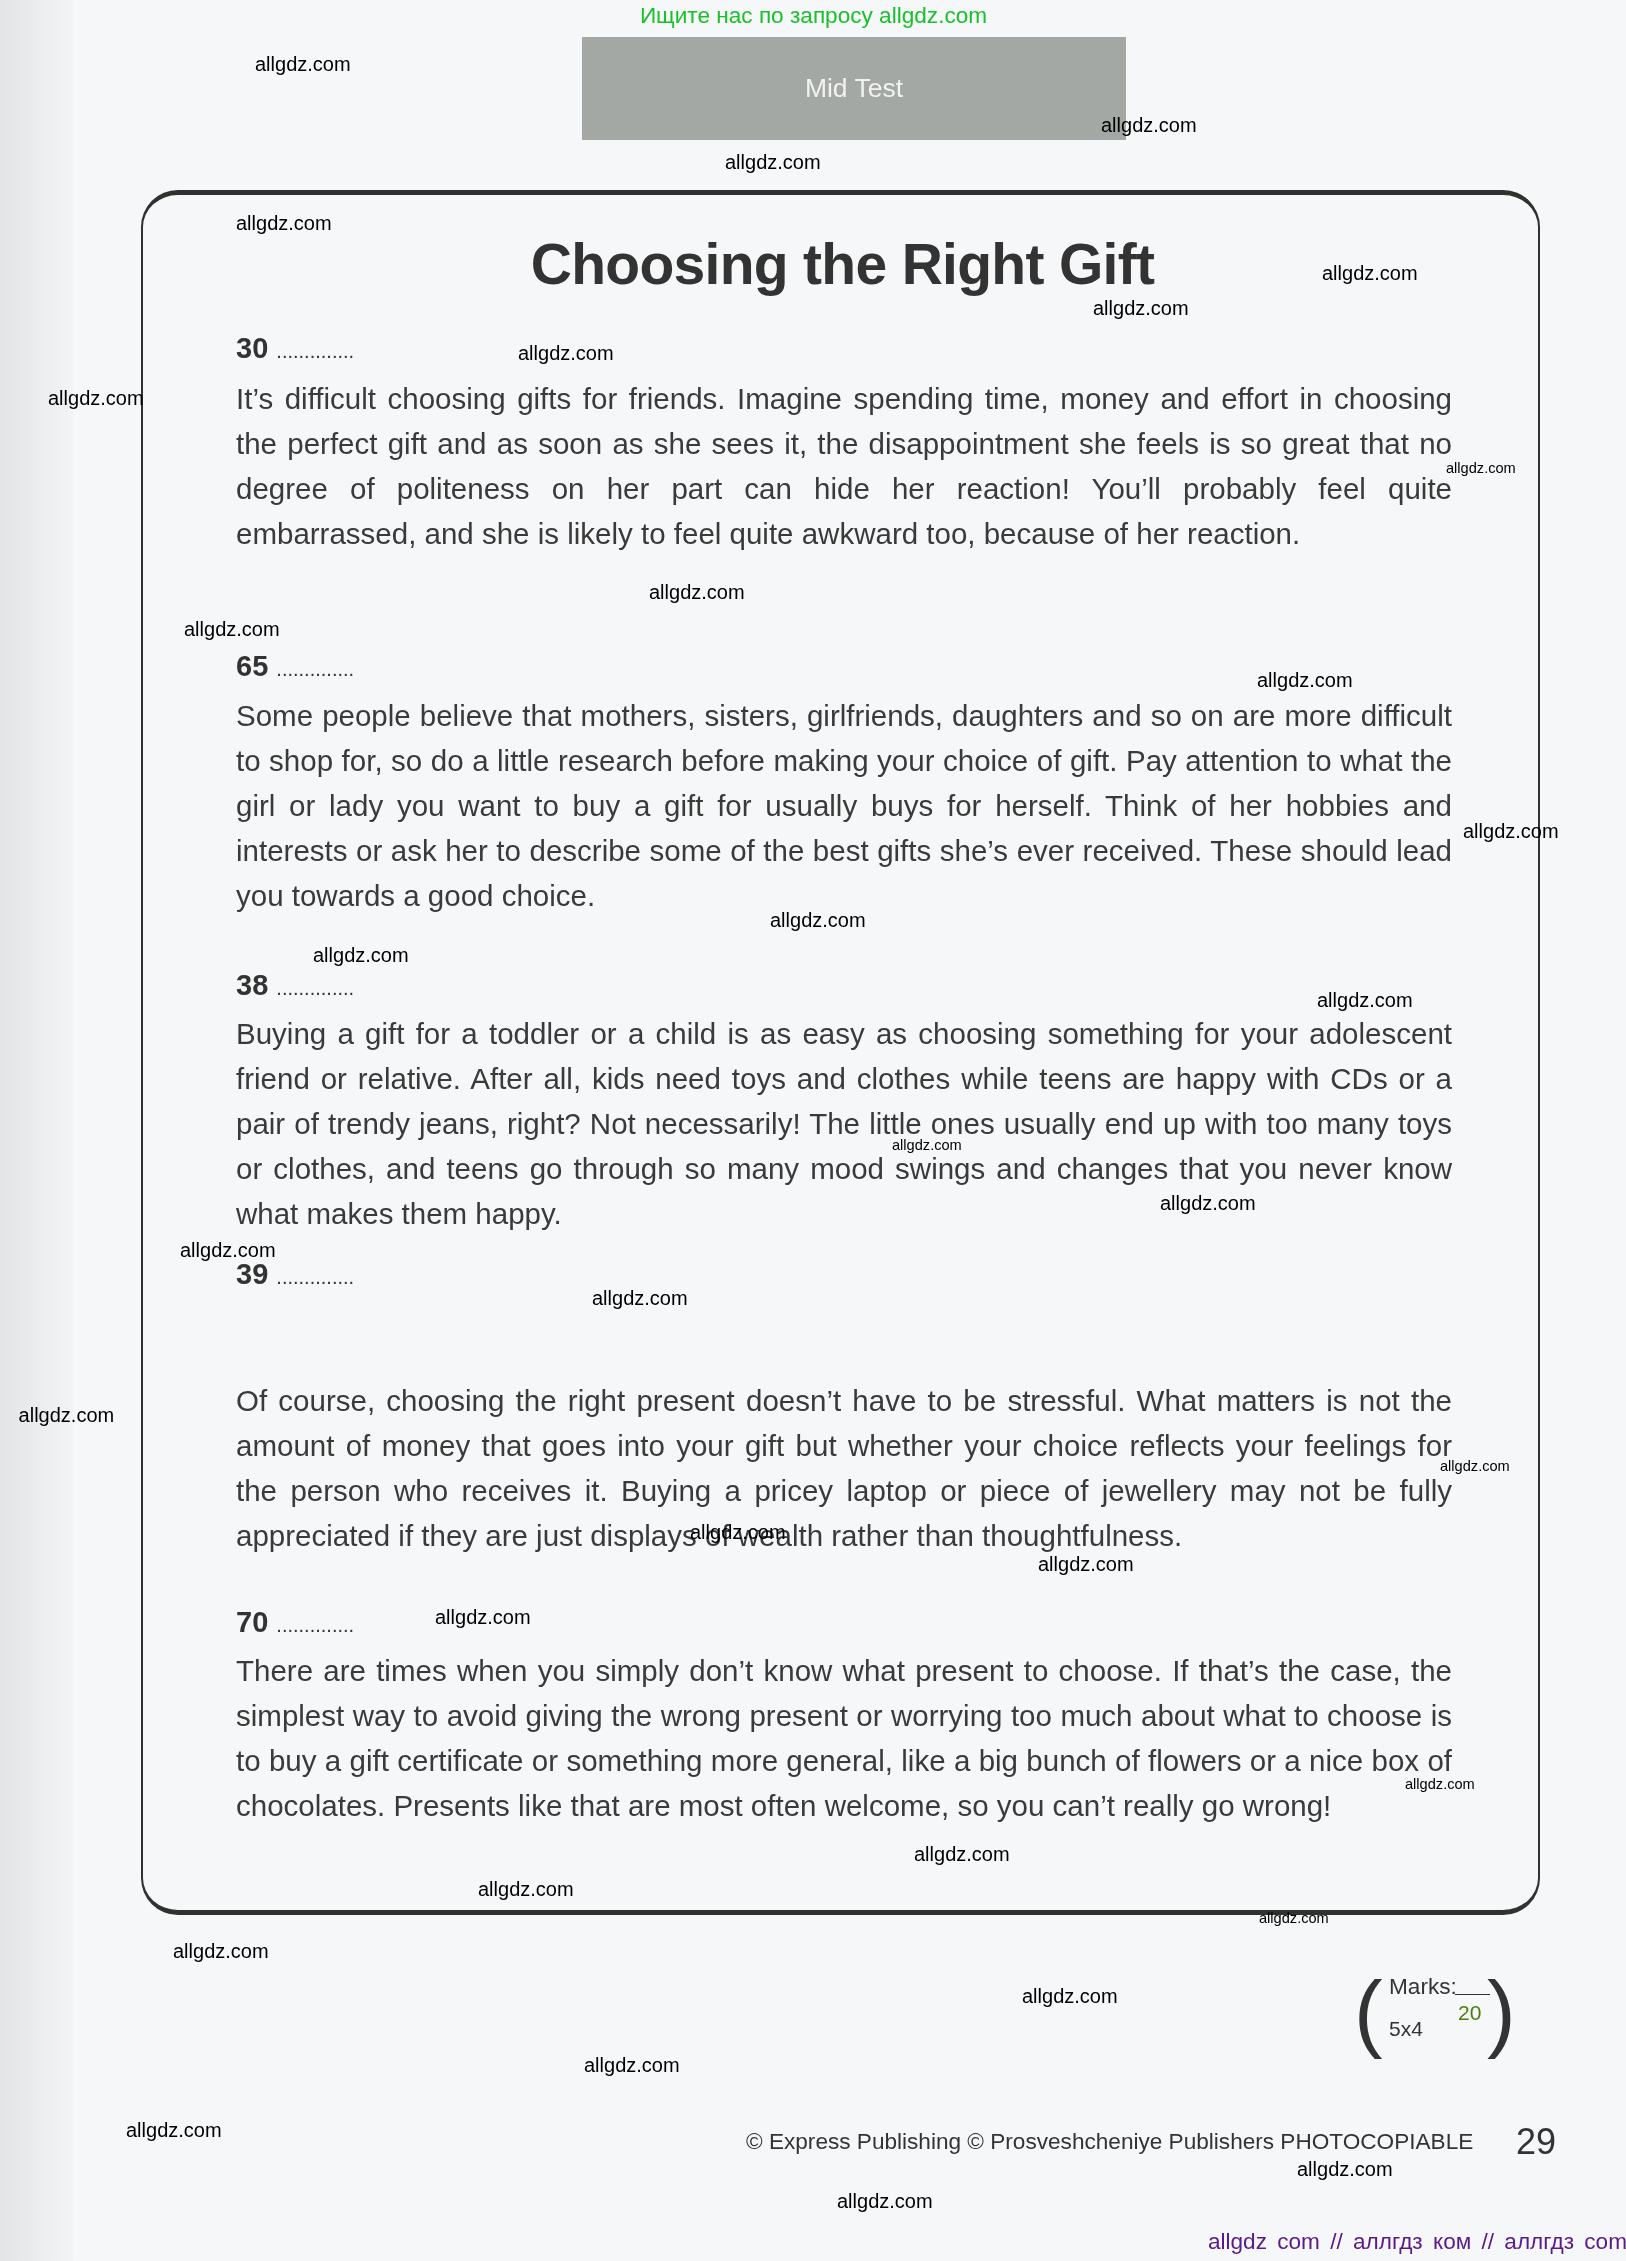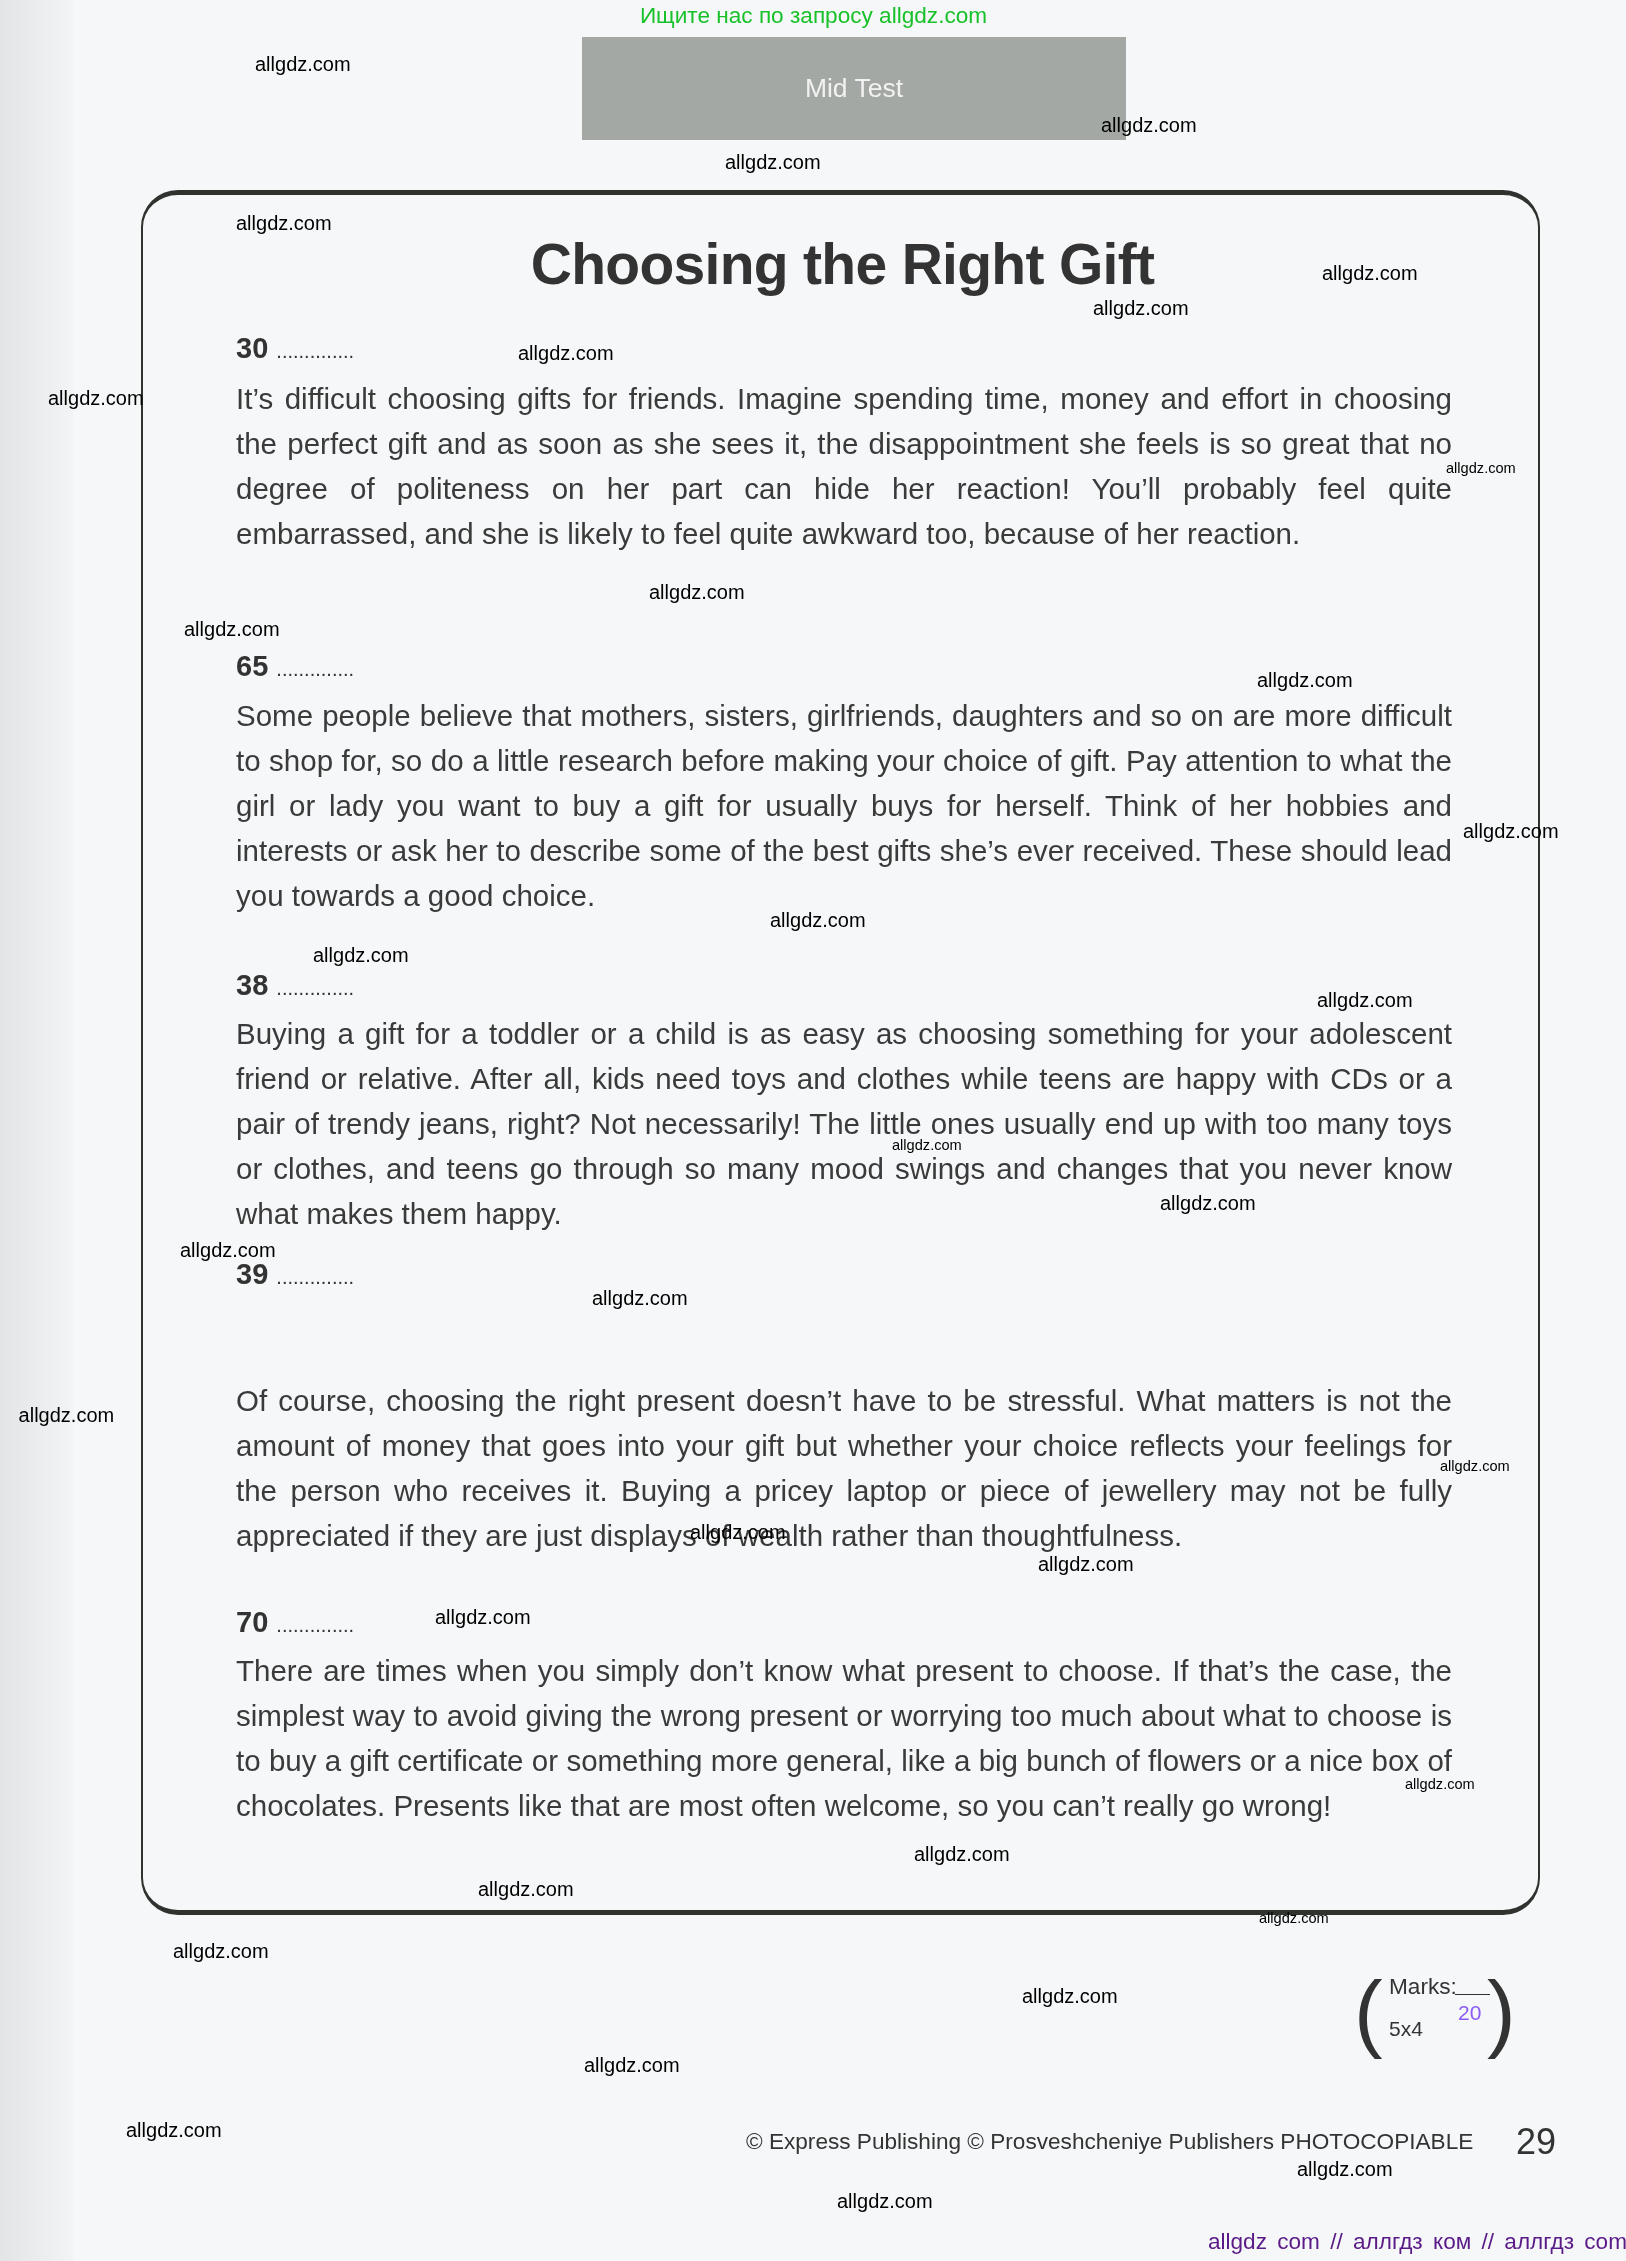--- a/index.html
+++ b/index.html
@@ -9,21 +9,21 @@
   .mid-test { position:absolute; left:582px; top:37px; width:544px; height:103px; background:#a3a8a4; color:#f1f2f1; font-size:26.5px; display:flex; align-items:center; justify-content:center; }
   .frame { position:absolute; left:141px; top:190px; width:1399px; height:1725px; border:2.7px solid #2f332f; border-top-width:5.3px; border-bottom-width:5.3px; border-radius:37px; box-sizing:border-box; }
   .title { position:absolute; left:0; top:231px; width:1685px; text-align:center; font-size:57px; font-weight:bold; color:#333; letter-spacing:-0.7px; }
   .item-num { position:absolute; left:236px; font-size:29px; font-weight:bold; color:#333; }
   .item-num .dots { font-weight:normal; font-size:20px; }
   .para { position:absolute; left:236px; width:1216px; font-size:29.5px; line-height:45px; color:#3a3a3a; text-align:justify; }
   .marks { position:absolute; left:1354px; top:1961px; width:159px; height:100px; }
   .paren { position:absolute; top:0; font-size:86px; line-height:100px; color:#333; font-weight:100; }
   .marks-label { position:absolute; left:35px; top:13.3px; font-size:22.6px; color:#333; }
   .marks-blank { position:absolute; left:101px; top:33px; width:35px; border-top:1.3px solid #333; }
-  .marks-total { position:absolute; left:104px; top:40px; font-size:21px; color:#8b5cf6; }
+  .marks-total { position:absolute; left:104px; top:40px; font-size:21px; color:#4d7c0f; }
   .marks-formula { position:absolute; left:35px; top:56px; font-size:21px; color:#333;text-align:center; }
   .copyright { position:absolute; left:746px; top:2129px; font-family:Liberation Sans, sans-serif; font-size:22.6px; color:#333; }
   .page-num { position:absolute; left:1516px; top:2097px; font-size:36px; color:#333;margin-top:24px; }
   .bottom-banner { position:absolute; top:2229px; left:0; width:1627px; text-align:right; color:#5a1a87; font-size:22.6px; word-spacing:4px; }
   .wm { position:absolute; color:#000; font-size:20px; }
   .wm.sm { font-size:14.6px; }
 </style>
 </head>
 <body>
 

